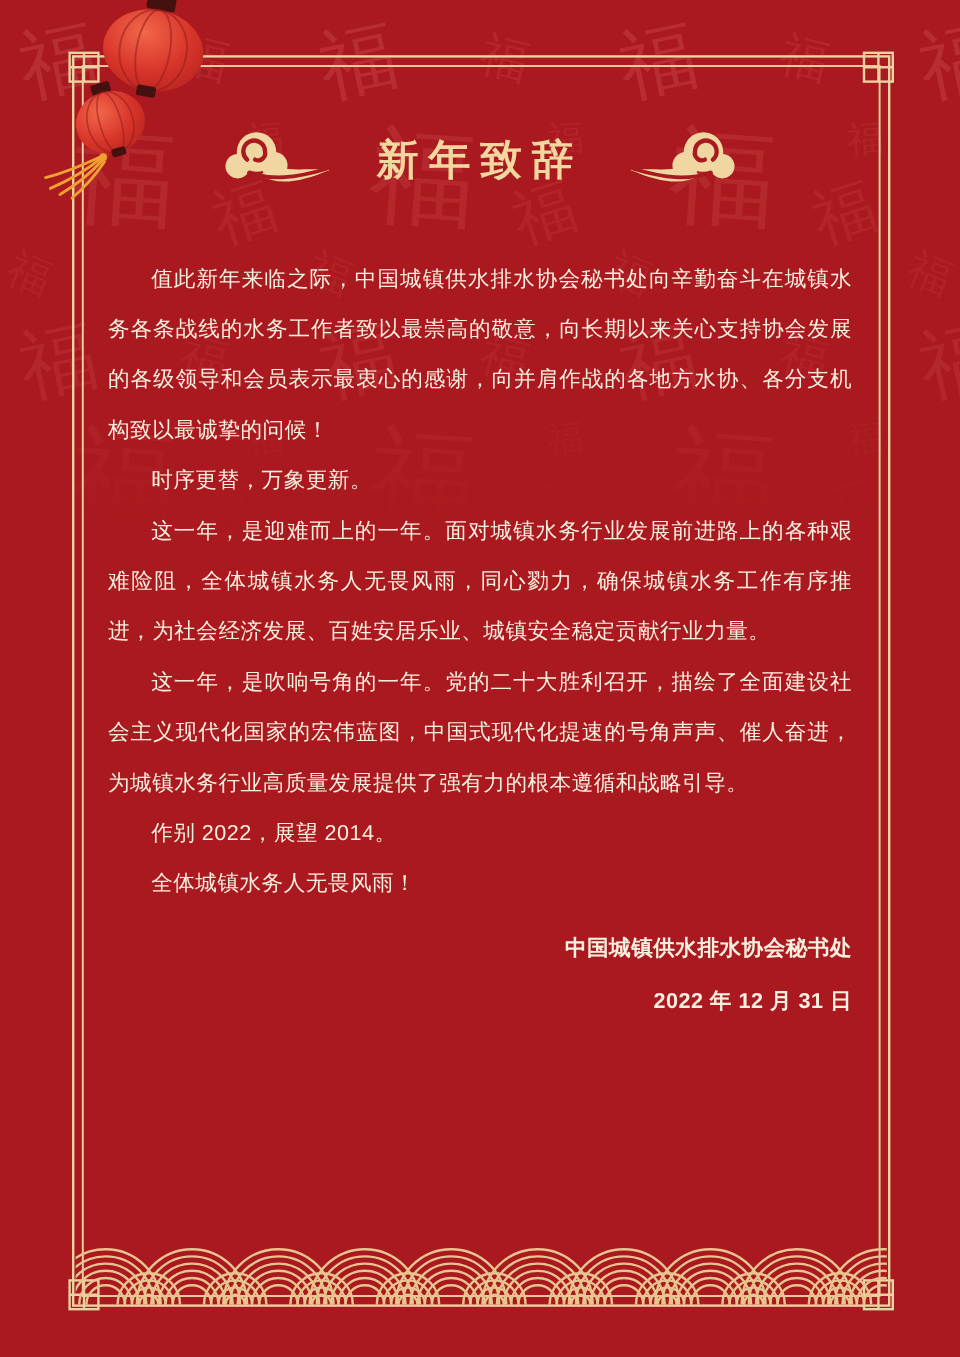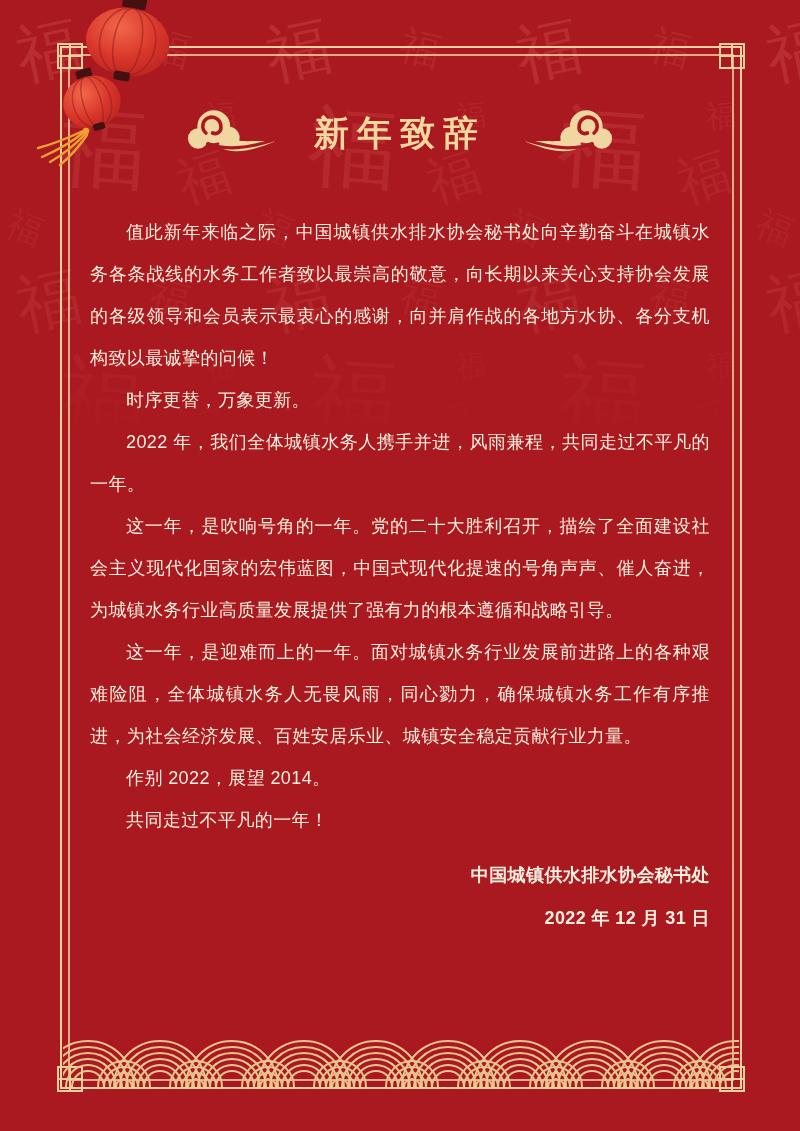--- a/index.html
+++ b/index.html
@@ -136,21 +136,20 @@
         <path d="M42 52 C 62 63, 84 59, 116 46 C 92 44, 78 47, 66 44 C 57 42, 48 46, 42 52 Z"></path>
       </g>
       <path d="M28 35 a11.5 11.5 0 1 1 19 -8.5 a7.5 7.5 0 0 1 -10.5 8.5" stroke="#a9191f" stroke-width="4.6" fill="none" stroke-linecap="round"></path>
       <path d="M30 49 C 55 57, 78 55, 112 45" stroke="#a9191f" stroke-width="4" fill="none" stroke-linecap="round"></path>
     </svg>
   </header>
 
   <main class="content">
     <p>值此新年来临之际，中国城镇供水排水协会秘书处向辛勤奋斗在城镇水务各条战线的水务工作者致以最崇高的敬意，向长期以来关心支持协会发展的各级领导和会员表示最衷心的感谢，向并肩作战的各地方水协、各分支机构致以最诚挚的问候！</p>
     <p>时序更替，万象更新。</p>
-    <p>2022 年，我们全体城镇水务人携手并进，风雨兼程，共同走过不平凡的一年。</p>
+    <p>这一年，是迎难而上的一年。面对城镇水务行业发展前进路上的各种艰难险阻，全体城镇水务人无畏风雨，同心勠力，确保城镇水务工作有序推进，为社会经济发展、百姓安居乐业、城镇安全稳定贡献行业力量。</p>
     <p>这一年，是吹响号角的一年。党的二十大胜利召开，描绘了全面建设社会主义现代化国家的宏伟蓝图，中国式现代化提速的号角声声、催人奋进，为城镇水务行业高质量发展提供了强有力的根本遵循和战略引导。</p>
-    <p>这一年，是迎难而上的一年。面对城镇水务行业发展前进路上的各种艰难险阻，全体城镇水务人无畏风雨，同心勠力，确保城镇水务工作有序推进，为社会经济发展、百姓安居乐业、城镇安全稳定贡献行业力量。</p>
     <p>作别 2022，展望 2014。</p>
-    <p>共同走过不平凡的一年！</p>
+    <p>全体城镇水务人无畏风雨！</p>
     <p class="sig sig-org">中国城镇供水排水协会秘书处</p>
     <p class="sig sig-date">2022 年 12 月 31 日</p>
   </main>
 </div>
 
 </body></html>

